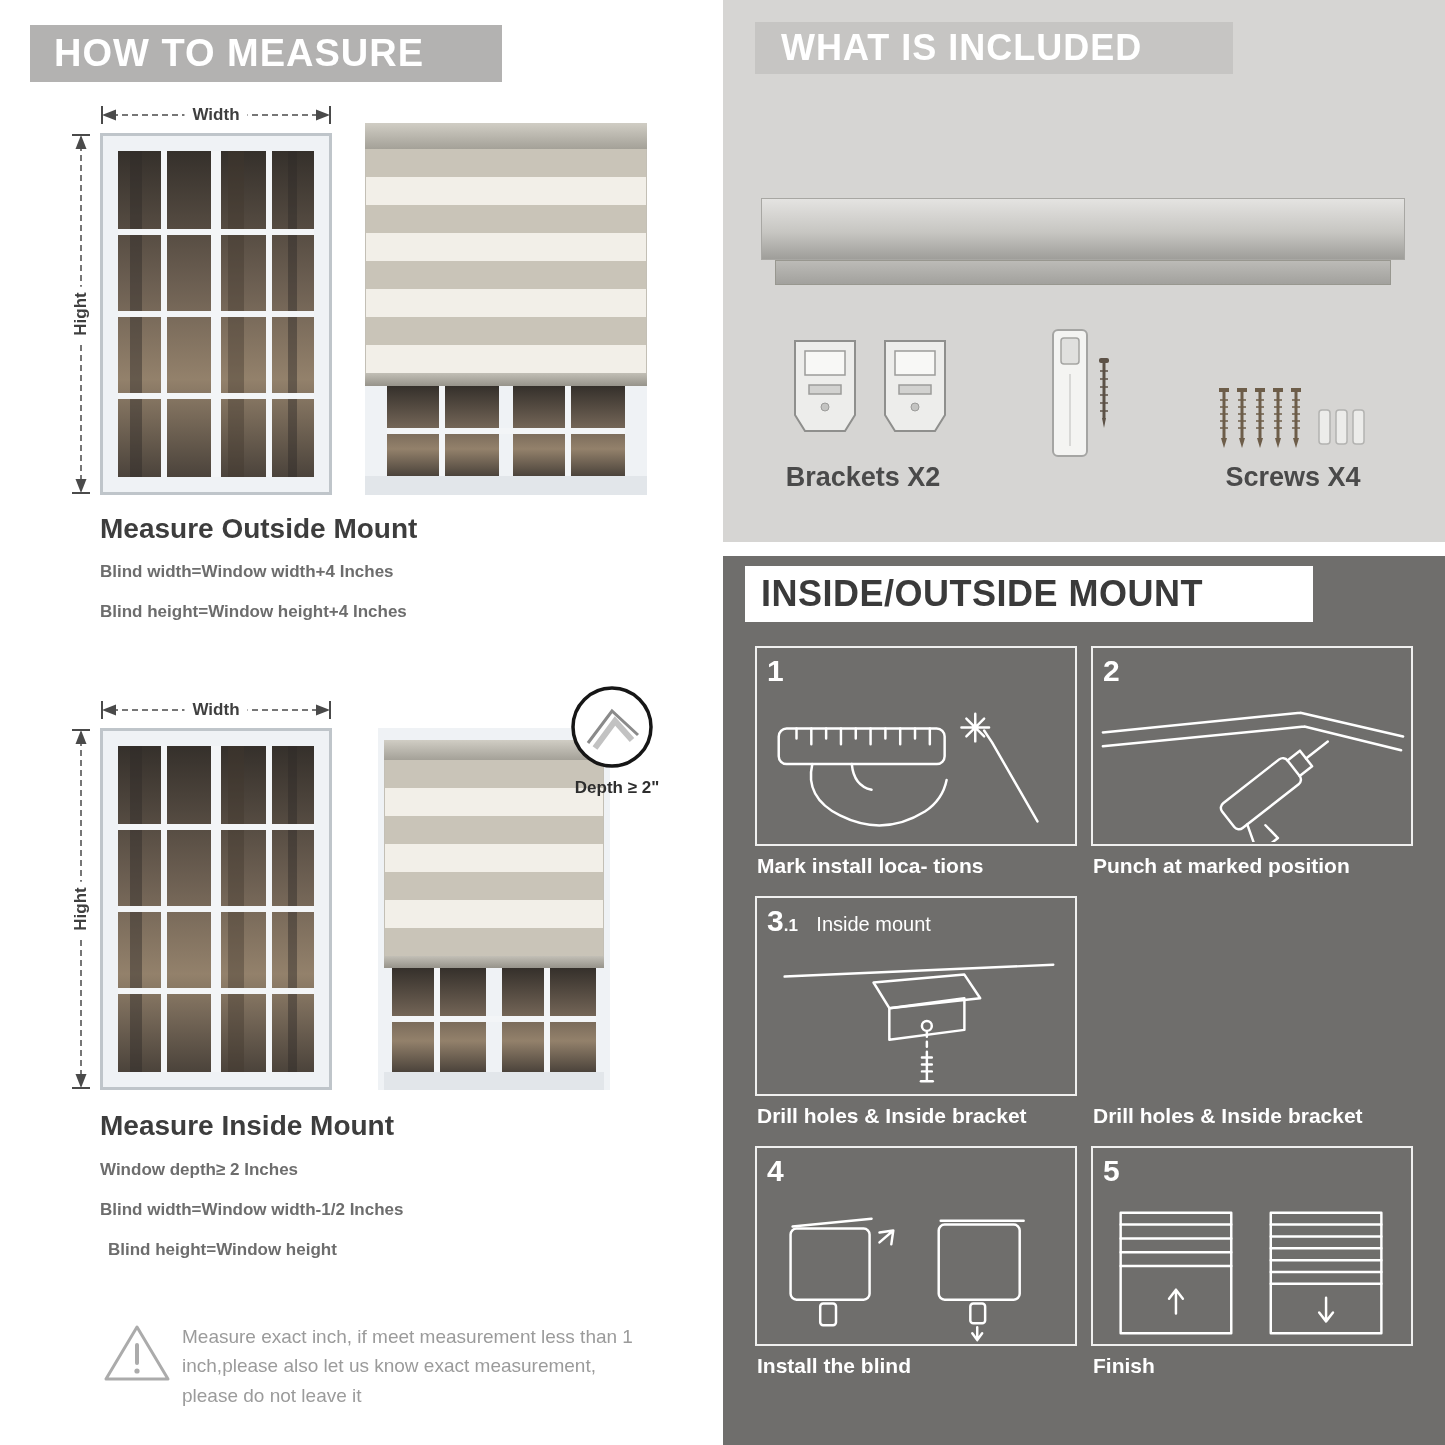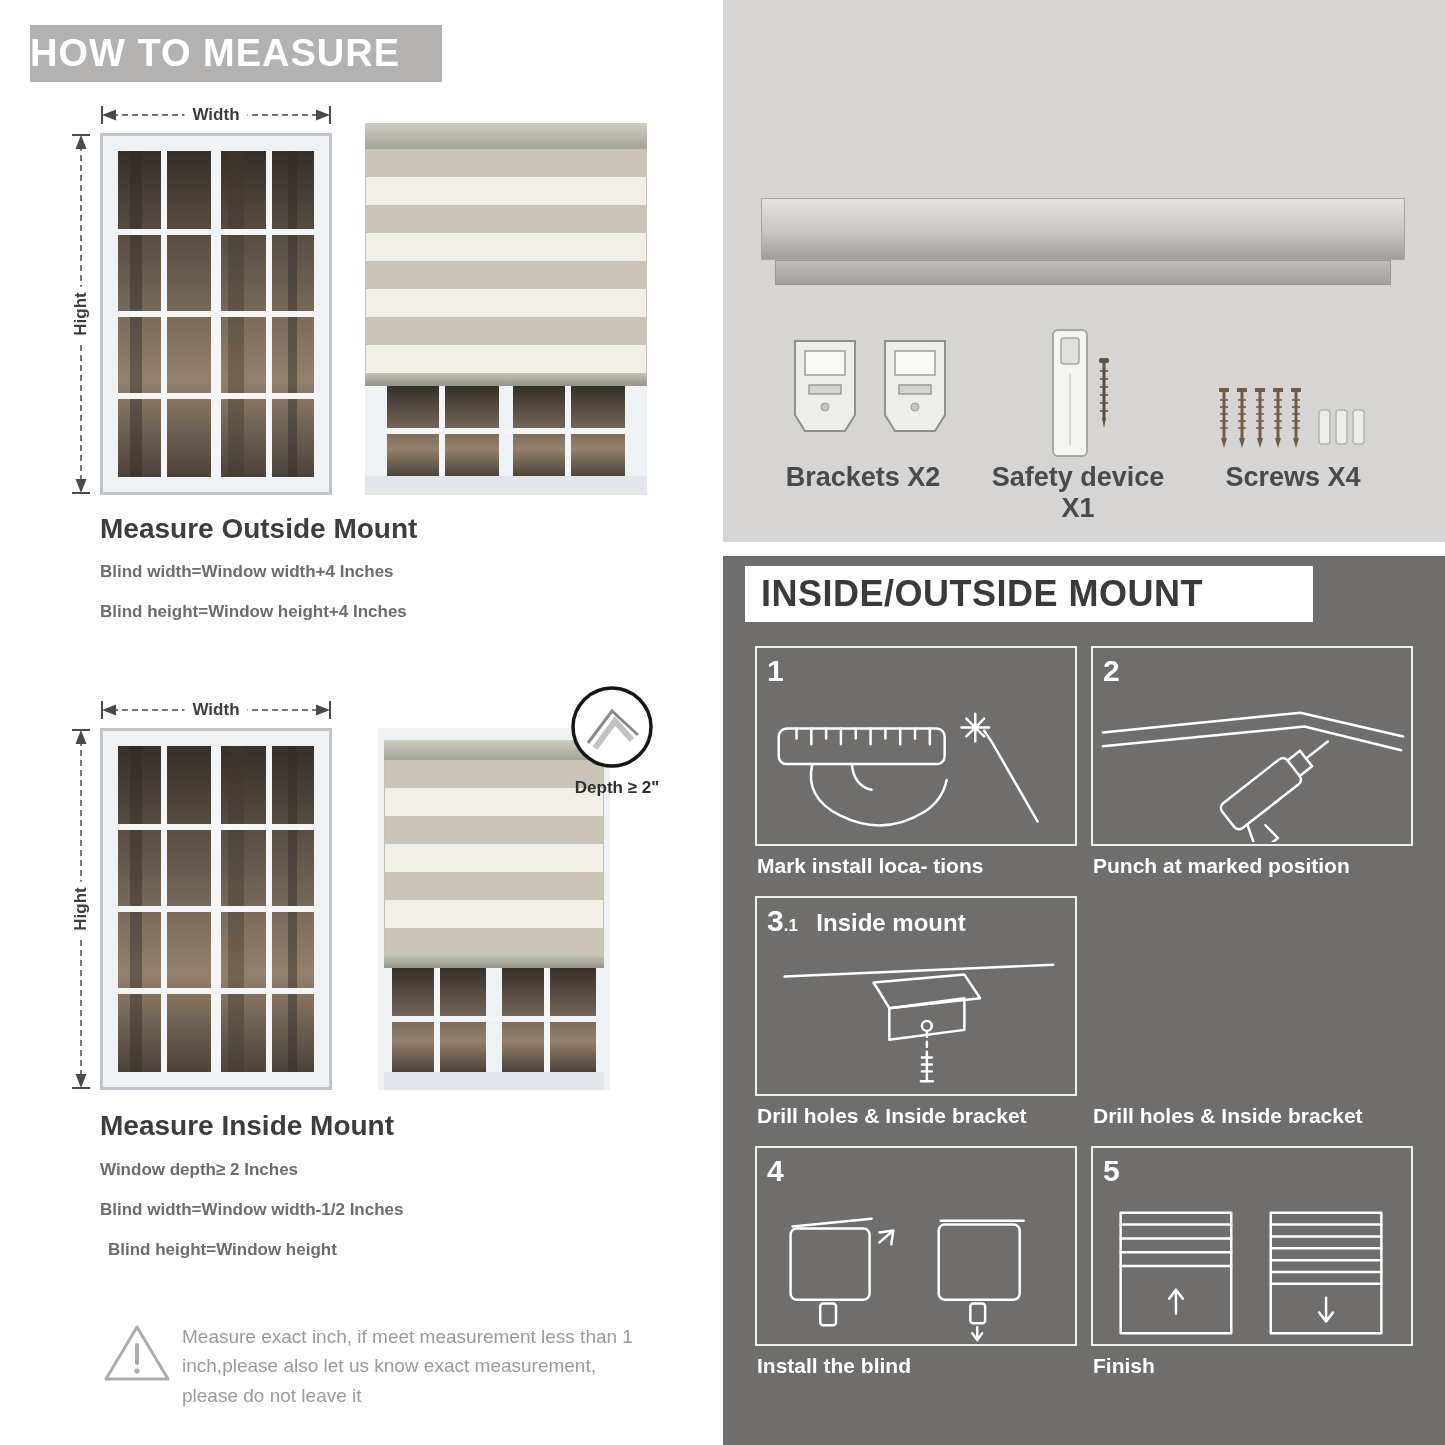--- a/index.html
+++ b/index.html
@@ -6,24 +6,24 @@
   body {
     font-family:"Liberation Sans", sans-serif;
     background:#ffffff;
     width:1445px; height:1445px;
     position:relative; overflow:hidden;
   }
   .abs { position:absolute; }
 
   
   .left-banner {
-    left:30px; top:25px; width:412px; height:57px;
+    left:30px; top:25px; width:472px; height:57px;
     background:#b3b2b1; color:#fff;
     font-size:38px; font-weight:bold; letter-spacing:1px;
-    display:flex; align-items:center; 
+    display:flex; align-items:center; padding-left:24px;
   }
   .arrow-label {
     position:absolute; left:50%; top:50%;
     transform:translate(-50%,-50%);
     background:#fff; padding:0 8px;
     font-size:17px; font-weight:bold; color:#3f3f3f; white-space:nowrap;
   }
   .arrow-label.vert { transform:translate(-50%,-50%) rotate(-90deg); padding:0 6px; }
   .section-title { font-size:28px; font-weight:bold; color:#3d3d3d; }
   .formula { font-size:17px; font-weight:bold; color:#6d6d6d; }
@@ -70,21 +70,21 @@
     font-size:36px; font-weight:bold; letter-spacing:0.5px;
     display:flex; align-items:center; padding-left:16px;
   }
   .step-cell {
     position:absolute; width:322px; height:200px;
     border:2px solid #f0f0ef;
   }
   .step-head { position:absolute; top:6px; left:10px; color:#fff; }
   .step-num { font-size:30px; font-weight:bold; }
   .step-sub { font-size:17px; font-weight:bold; }
-  .step-title { font-size:24px; font-weight:bold; margin-left:14px;margin-top:48px; }
+  .step-title { font-size:20px; font-weight:normal; margin-left:14px;margin-top:48px; }
   .step-art { position:absolute; left:0; bottom:2px; width:100%; height:140px; }
   .step-art path, .step-art rect, .step-art circle, .step-art line {
     stroke:#fff; stroke-width:2.5; fill:none; stroke-linecap:round; stroke-linejoin:round;
   }
   .step-caption { position:absolute; font-size:21px; font-weight:bold; color:#fff; }
 </style>
 </head>
 <body>
 
 <svg width="0" height="0" style="position:absolute" aria-hidden="true">
@@ -224,20 +224,23 @@
 <div class="abs formula" style="left:108px;top:1240px">Blind height=Window height</div>
 
 <svg class="abs" style="left:102px;top:1320px" width="70" height="66" viewBox="0 0 70 66">
   <path d="M35,7 L66,59 L4,59 Z" fill="none" stroke="#ababab" stroke-width="3" stroke-linejoin="round"></path>
   <line x1="35" y1="25" x2="35" y2="43" stroke="#ababab" stroke-width="4" stroke-linecap="round"></line>
   <circle cx="35" cy="51" r="2.6" fill="#ababab"></circle>
 </svg>
 <div class="abs warning-text" style="left:182px;top:1322px;width:460px">Measure exact inch, if meet measurement less than 1 inch,please also let us know exact measurement, please do not leave it</div>
 
 <div class="abs included-panel">
+  <div class="included-band">
+    <span>WHAT IS INCLUDED</span>
+  </div>
   <div class="headrail-main"></div>
   <div class="headrail-lip"></div>
 
   <svg class="abs" style="left:62px;top:335px" width="170" height="115" viewBox="0 0 170 115">
     <g>
       <path d="M10,6 h60 v74 l-10,16 h-40 l-10,-16 z" fill="#ededeb" stroke="#8f8f8d" stroke-width="2"></path>
       <rect x="20" y="16" width="40" height="24" fill="#f8f8f6" stroke="#9c9c9a" stroke-width="1.5"></rect>
       <rect x="24" y="50" width="32" height="9" fill="#d2d2d0" stroke="#9c9c9a" stroke-width="1.5"></rect>
       <circle cx="40" cy="72" r="4" fill="#c4c4c2" stroke="#9c9c9a"></circle>
     </g>
@@ -276,21 +279,20 @@
     <use href="#scrw" x="58" y="8"></use>
     <use href="#scrw" x="76" y="8"></use>
     <g fill="#ececea" stroke="#b3b3b1" stroke-width="1.5">
       <rect x="104" y="32" width="11" height="34" rx="3"></rect>
       <rect x="121" y="32" width="11" height="34" rx="3"></rect>
       <rect x="138" y="32" width="11" height="34" rx="3"></rect>
     </g>
   </svg>
 
   <div class="item-label" style="left:35px;width:210px">Brackets X2</div>
-  <div class="item-label" style="left:250px;width:210px">Safety device X1</div>
   <div class="item-label" style="left:465px;width:210px">Screws X4</div>
 </div>
 
 <div class="abs mount-panel">
   <div class="mount-band">
     <span>INSIDE/OUTSIDE MOUNT</span>
   </div>
 
   <div class="step-cell" style="left:32px;top:90px">
     <div class="step-head">

